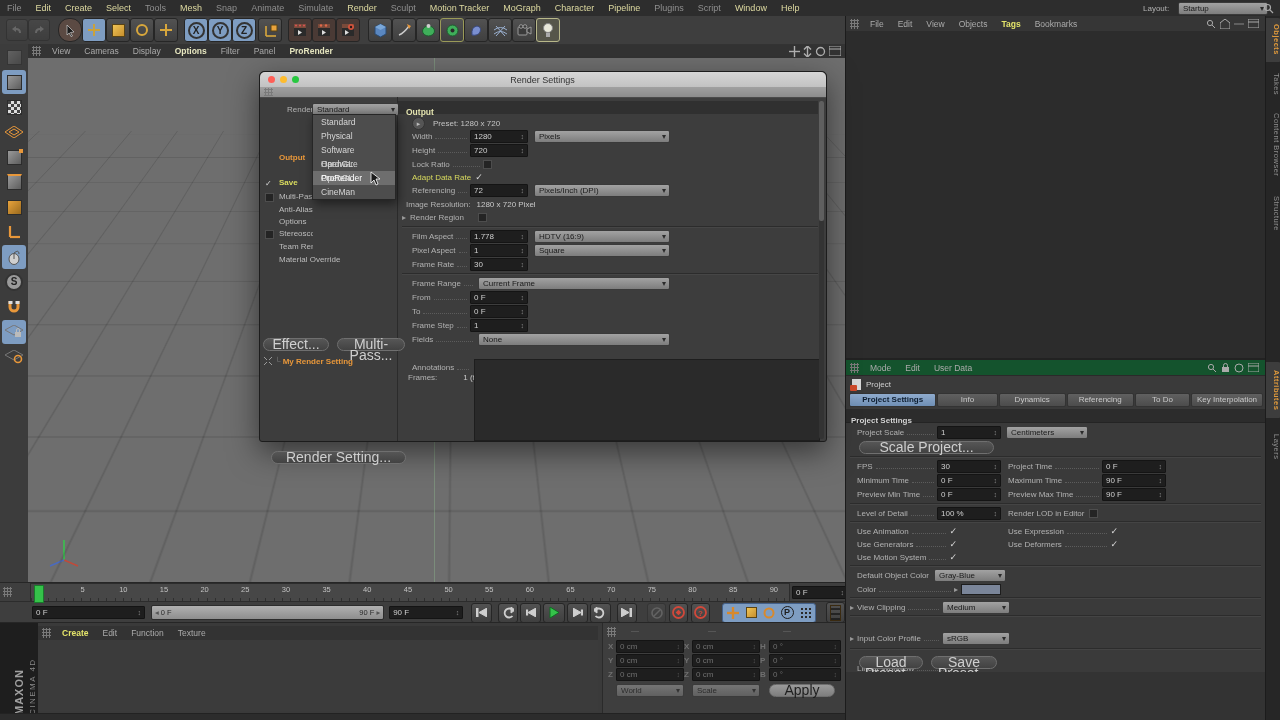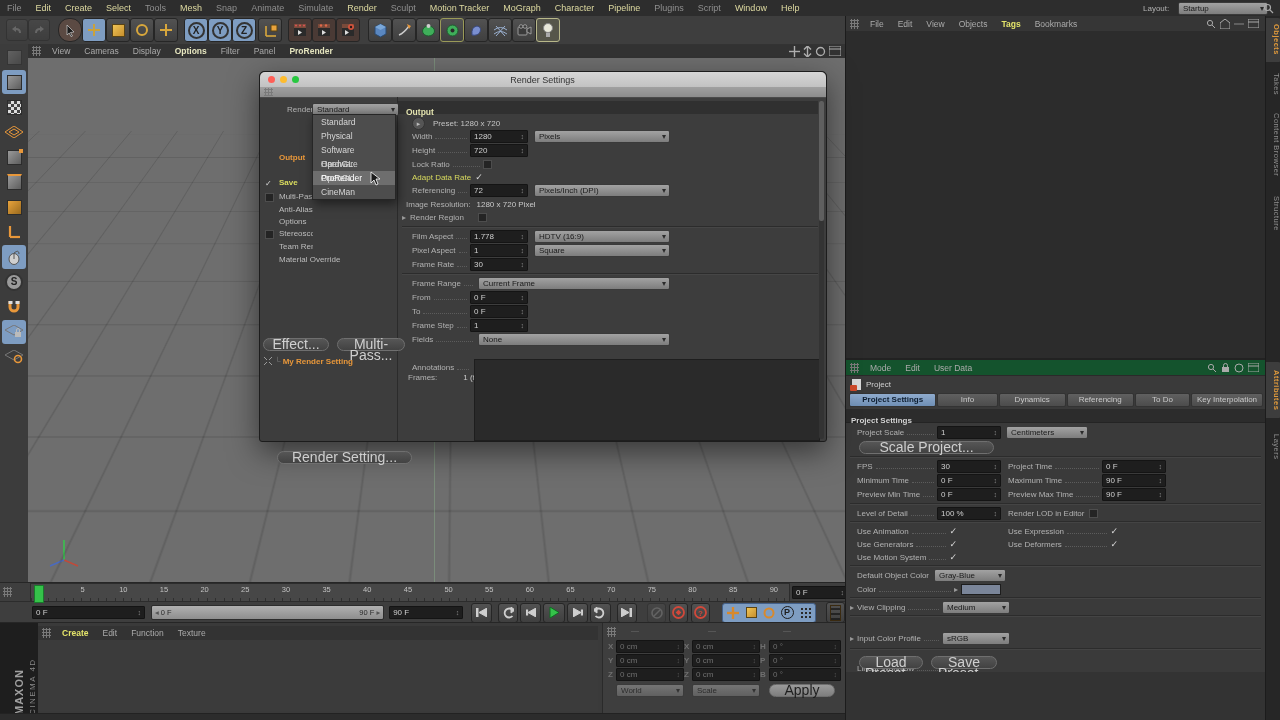--- a/index.html
+++ b/index.html
@@ -815,21 +815,21 @@
           <g stroke="#9a9a9a">
             <line x1="1" y1="1" x2="4" y2="4"></line>
             <line x1="9" y1="1" x2="6" y2="4"></line>
             <line x1="1" y1="9" x2="4" y2="6"></line>
             <line x1="9" y1="9" x2="6" y2="6"></line>
           </g>
         </svg>
       <span style="color:#777;font-size:8px;margin:0 2px;">└</span>
       <span style="font-size:8px;color:#e8973a;font-weight:bold;">My Render Setting</span>
     </div>
-    <div class="pill" style="position:absolute;left:17px;top:354px;width:133px;"><span>Render Setting...</span></div>
+    <div class="pill" style="position:absolute;left:11px;top:354px;width:133px;"><span>Render Setting...</span></div>
   </div>
 
   <div class="r" style="left:138px;top:25px;width:428px;height:344px;">
     <div class="r" style="left:0;top:4px;width:420px;height:13px;background:#303030;">
       <span style="font-size:8.5px;font-weight:bold;color:#e3e3af;margin-left:8px;line-height:13px;">Output</span>
     </div>
     <div class="r flex" style="left:14px;top:20px;height:12px;">
       <div style="width:11px;height:11px;border-radius:50%;background:#555;border:1px solid #333;color:#bbb;font-size:7px;text-align:center;line-height:11px;">▸</div>
       <span class="lb" style="margin-left:8px;color:#c4c4c4;">Preset: 1280 x 720</span>
     </div>

